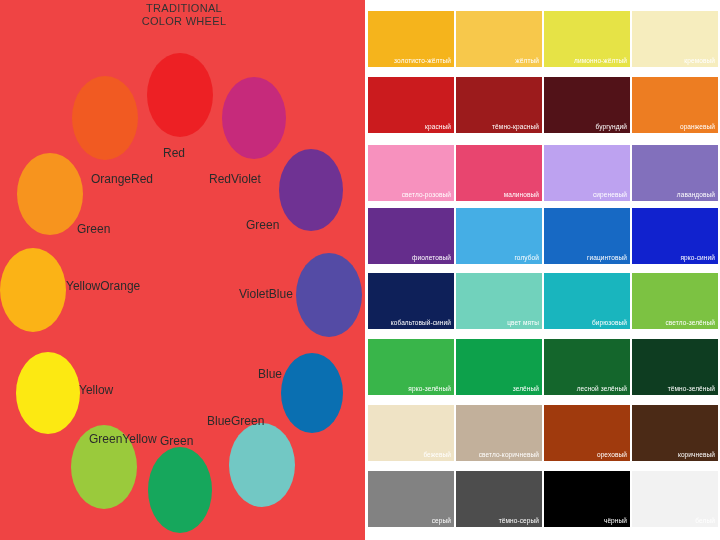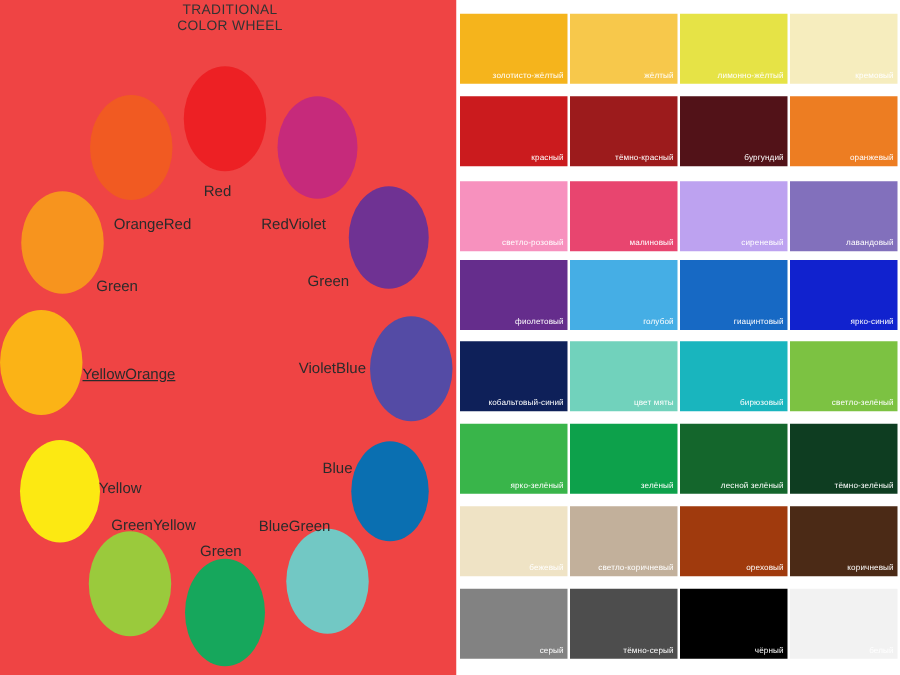--- a/index.html
+++ b/index.html
@@ -101,25 +101,25 @@
       <div class="wheel-label" style="left: 246px; top: 218px;">Green</div>
       <div class="wheel-blob" style="left: 296px; top: 253px; width: 66px; height: 84px; background: rgb(84, 75, 165);"></div>
       <div class="wheel-label" style="left: 239px; top: 287px;">VioletBlue</div>
       <div class="wheel-blob" style="left: 281px; top: 353px; width: 62px; height: 80px; background: rgb(10, 111, 177);"></div>
       <div class="wheel-label" style="left: 258px; top: 367px;">Blue</div>
       <div class="wheel-blob" style="left: 229px; top: 423px; width: 66px; height: 84px; background: rgb(114, 200, 196);"></div>
       <div class="wheel-label" style="left: 207px; top: 414px;">BlueGreen</div>
       <div class="wheel-blob" style="left: 148px; top: 447px; width: 64px; height: 86px; background: rgb(22, 167, 92);"></div>
       <div class="wheel-label" style="left: 160px; top: 434px;">Green</div>
       <div class="wheel-blob" style="left: 71px; top: 425px; width: 66px; height: 84px; background: rgb(154, 202, 60);"></div>
-      <div class="wheel-label" style="left: 89px; top: 413px; text-align: center;">GreenYellow</div>
+      <div class="wheel-label" style="left: 89px; top: 432px; text-align: center;">GreenYellow</div>
       <div class="wheel-blob" style="left: 16px; top: 352px; width: 64px; height: 82px; background: rgb(252, 233, 18);"></div>
       <div class="wheel-label" style="left: 79px; top: 383px;">Yellow</div>
       <div class="wheel-blob" style="left: 0px; top: 248px; width: 66px; height: 84px; background: rgb(251, 179, 22);"></div>
-      <div class="wheel-label" style="left: 66px; top: 292px; text-decoration: underline;">YellowOrange</div>
+      <div class="wheel-label" style="left: 66px; top: 279px;">YellowOrange</div>
       <div class="wheel-blob" style="left: 17px; top: 153px; width: 66px; height: 82px; background: rgb(247, 148, 30);"></div>
       <div class="wheel-label" style="left: 77px; top: 222px;">Green</div>
       <div class="wheel-blob" style="left: 72px; top: 76px; width: 66px; height: 84px; background: rgb(241, 90, 34);"></div>
       <div class="wheel-label" style="left: 91px; top: 172px;">OrangeRed</div>
     </div>
 </div>
 
 <div id="swatch-panel">
     <div class="swatch-row" style="top: 11px;">
       <div class="swatch" style="background: rgb(245, 180, 28);">

